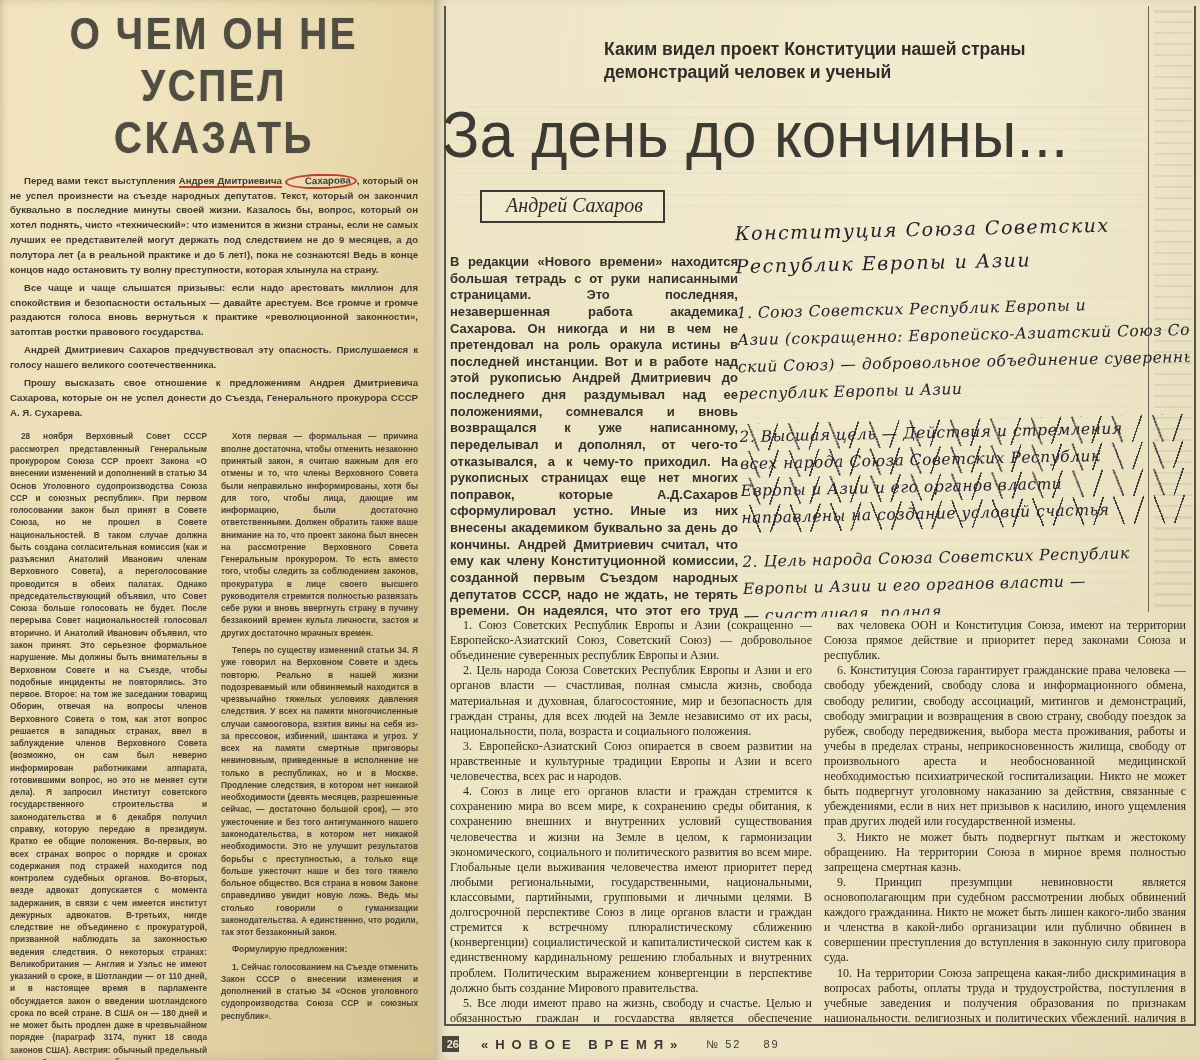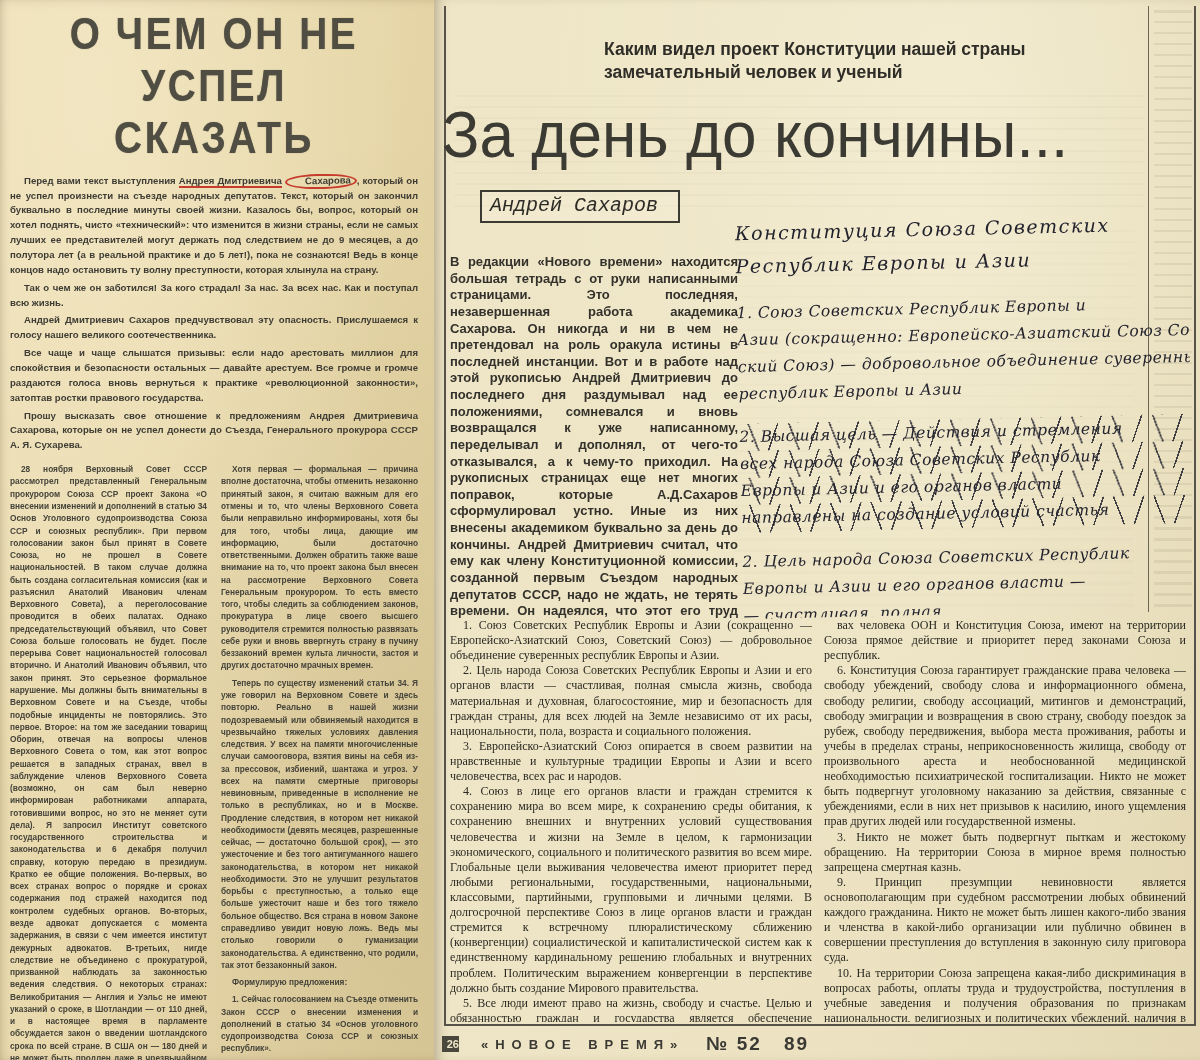--- a/index.html
+++ b/index.html
@@ -74,22 +74,22 @@
     position:absolute;left:170px;top:38px;width:560px;
     font-weight:bold;font-size:17.5px;line-height:1.3;color:#2e2d27;
   }
   .rp-headline{
     position:absolute;left:8px;top:98px;width:720px;
     font-size:64px;font-weight:normal;color:#3b3a33;letter-spacing:0px;
     transform:scaleX(.97);transform-origin:0 0;white-space:nowrap;
   }
   .rp-byline-box{
     position:absolute;left:46px;top:190px;
-    border:2px solid #3b3a33;padding:2px 20px 4px 8px;
-    font-family:Liberation Mono, monospace;
+    border:2px solid #3b3a33;padding:2px 20px 4px 24px;
+    font-family:Liberation Serif, serif;
     font-style:italic;font-size:20px;color:#2c2b26;background:rgba(248,242,220,.35);
   }
   .rp-intro{
     position:absolute;left:16px;top:254px;width:288px;height:364px;overflow:hidden;
     font-weight:bold;font-size:13px;line-height:1.28;color:#33312b;text-align:justify;
   }
   .rp-intro p{margin:0;}
   
   .rp-hand{
     position:absolute;left:305px;top:212px;width:452px;height:402px;overflow:hidden;
@@ -116,37 +116,36 @@
   
   .rp-footer{
     position:absolute;left:8px;top:1032px;width:750px;height:24px;
     display:flex;align-items:center;gap:22px;color:#3b3933;
   }
   .rp-pagenum{
     width:17px;height:16px;background:#4a473d;color:#efe7c9;
     font-weight:bold;font-size:11px;text-align:right;line-height:16px;
   }
   .rp-mag{font-weight:bold;font-size:13px;letter-spacing:7px;}
-  .rp-issue,.rp-year{font-weight:bold;font-size:19px;letter-spacing:2px;text-align:right;}
+  .rp-issue,.rp-year{font-weight:normal;font-size:11px;letter-spacing:2px;text-align:right;}
 </style>
 </head>
 <body>
 
 <div class="page-left">
   <div class="lp-inner">
     <div class="lp-headline">
       <span>О ЧЕМ ОН НЕ УСПЕЛ</span>
       <span>СКАЗАТЬ</span>
     </div>
     <div class="lp-intro">
       <p><span>Перед вами текст выступления </span><span class="red-underline">Андрея Дмитриевича</span><span> </span><span class="red-circle">Сахарова</span><span>, который он не успел произнести на съезде народных депутатов. Текст, который он закончил буквально в последние минуты своей жизни. Казалось бы, вопрос, который он хотел поднять, чисто «технический»: что изменится в жизни страны, если не самых лучших ее представителей могут держать под следствием не до 9 месяцев, а до полутора лет (а в реальной практике и до 5 лет!), пока не сознаются! Ведь в конце концов надо остановить ту волну преступности, которая хлынула на страну.</span></p>
       <div>
-          <p>Так о чем же он заботился! За кого страдал! За нас. За всех нас. Как и поступал всю жизнь.</p>
+          <p>Все чаще и чаще слышатся призывы: если надо арестовать миллион для спокойствия и безопасности остальных — давайте арестуем. Все громче и громче раздаются голоса вновь вернуться к практике «революционной законности», затоптав ростки правового государства.</p>
           <p>Андрей Дмитриевич Сахаров предчувствовал эту опасность. Прислушаемся к голосу нашего великого соотечественника.</p>
-          <p>Все чаще и чаще слышатся призывы: если надо арестовать миллион для спокойствия и безопасности остальных — давайте арестуем. Все громче и громче раздаются голоса вновь вернуться к практике «революционной законности», затоптав ростки правового государства.</p>
           <p>Прошу высказать свое отношение к предложениям Андрея Дмитриевича Сахарова, которые он не успел донести до Съезда, Генерального прокурора СССР А. Я. Сухарева.</p>
         </div>
     </div>
     <div class="lp-cols">
       <div class="lp-col">
         <div>
             <p>28 ноября Верховный Совет СССР рассмотрел представленный Генеральным прокурором Союза ССР проект Закона «О внесении изменений и дополнений в статью 34 Основ Уголовного судопроизводства Союза ССР и союзных республик». При первом голосовании закон был принят в Совете Союза, но не прошел в Совете национальностей. В таком случае должна быть создана согласительная комиссия (как и разъяснил Анатолий Иванович членам Верховного Совета), а переголосование проводится в обеих палатах. Однако председательствующий объявил, что Совет Союза больше голосовать не будет. После перерыва Совет национальностей голосовал вторично. И Анатолий Иванович объявил, что закон принят. Это серьезное формальное нарушение. Мы должны быть внимательны в Верховном Совете и на Съезде, чтобы подобные инциденты не повторялись. Это первое. Второе: на том же заседании товарищ Оборин, отвечая на вопросы членов Верховного Совета о том, как этот вопрос решается в западных странах, ввел в заблуждение членов Верховного Совета (возможно, он сам был неверно информирован работниками аппарата, готовившими вопрос, но это не меняет сути дела). Я запросил Институт советского государственного строительства и законодательства и 6 декабря получил справку, которую передаю в президиум. Кратко ее общие положения. Во-первых, во всех странах вопрос о порядке и сроках содержания под стражей находится под контролем судебных органов. Во-вторых, везде адвокат допускается с момента задержания, в связи с чем имеется институт дежурных адвокатов. В-третьих, нигде следствие не объединено с прокуратурой, призванной наблюдать за законностью ведения следствия. О некоторых странах: Великобритания — Англия и Уэльс не имеют указаний о сроке, в Шотландии — от 110 дней, и в настоящее время в парламенте обсуждается закон о введении шотландского срока по всей стране. В США он — 180 дней и не может быть продлен даже в чрезвычайном порядке (параграф 3174, пункт 18 свода законов США). Австрия: обычный предельный срок — 6 месяцев может быть продлен до года по тяжким и до двух лет — по особо тяжким преступлениям, но только судом, и суд на любом этапе следствия может и должен проверять обоснованность содержания под стражей. ФРГ: предельный срок — 6 месяцев может быть в исключительных случаях продлен, но только по постановлению высшего суда земли и если следствие после продления длится более трех месяцев, то суд обязан — подчеркиваю: обязан — рассмотреть обоснованность продления.</p>
           </div>
       </div>
       <div class="lp-col">
@@ -166,21 +165,21 @@
   <div class="bleed behind-head"></div>
   <div class="bleed behind-hand"></div>
   <div class="bleed strip"></div>
   <div class="rp-frame-left"></div>
   <div class="rp-frame-right"></div>
   <div class="rp-frame-bottom"></div>
   <div class="rp-inner-rule"></div>
 
   <div class="rp-kicker">
     <div>Каким видел проект Конституции нашей страны</div>
-    <div>замечательный человек и ученый</div>
+    <div>демонстраций человек и ученый</div>
   </div>
 
   <div class="rp-headline">За день до кончины...</div>
 
   <div class="rp-byline-box">Андрей Сахаров</div>
 
   <div class="rp-intro">
     <div>
         <p>В редакции «Нового времени» находится большая тетрадь с от руки написанными страницами. Это последняя, незавершенная работа академика Сахарова. Он никогда и ни в чем не претендовал на роль оракула истины в последней инстанции. Вот и в работе над этой рукописью Андрей Дмитриевич до последнего дня раздумывал над ее положениями, сомневался и вновь возвращался к уже написанному, переделывал и дополнял, от чего-то отказывался, а к чему-то приходил. На рукописных страницах еще нет многих поправок, которые А.Д.Сахаров сформулировал устно. Иные из них внесены академиком буквально за день до кончины. Андрей Дмитриевич считал, что ему как члену Конституционной комиссии, созданной первым Съездом народных депутатов СССР, надо не ждать, не терять времени. Он надеялся, что этот его труд найдет адресата, будет обнародован и послужит импульсом к раздумьям о судьбах Отечества.</p>
       </div>

